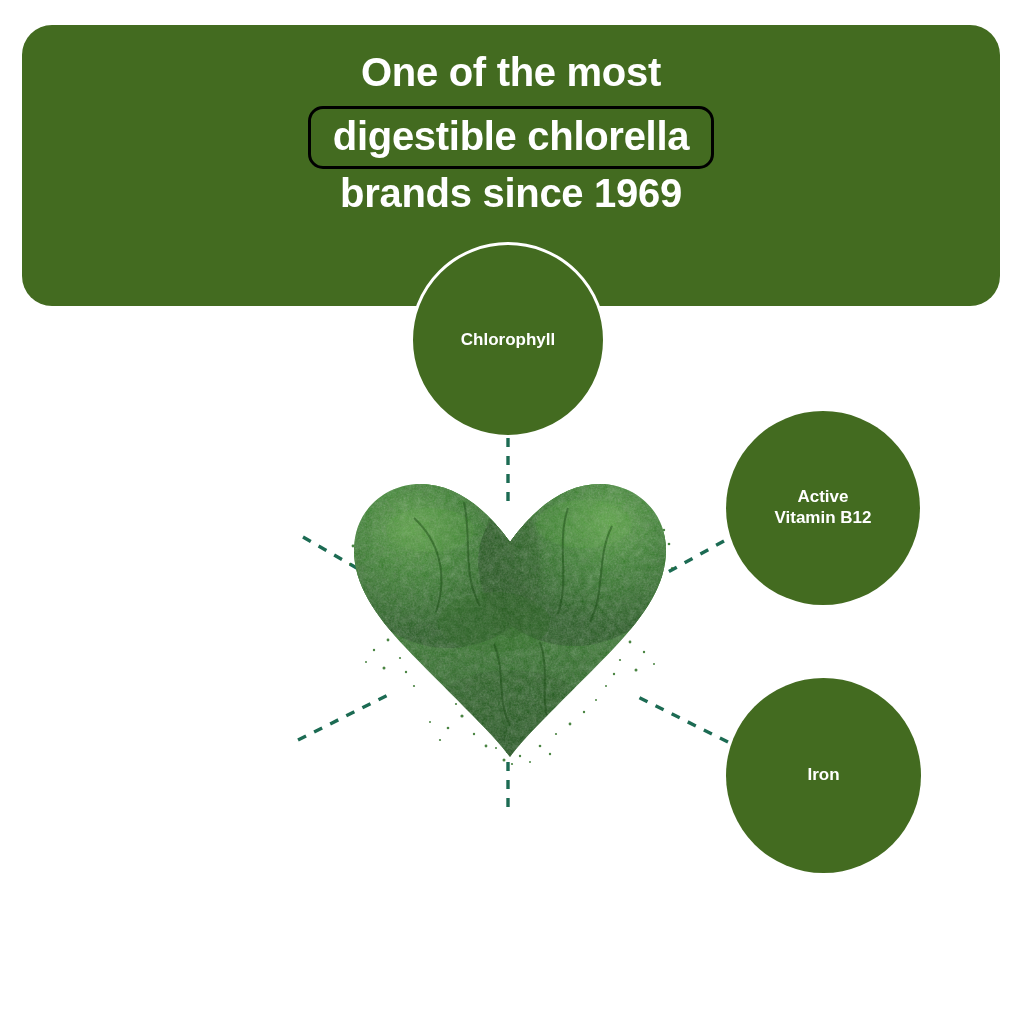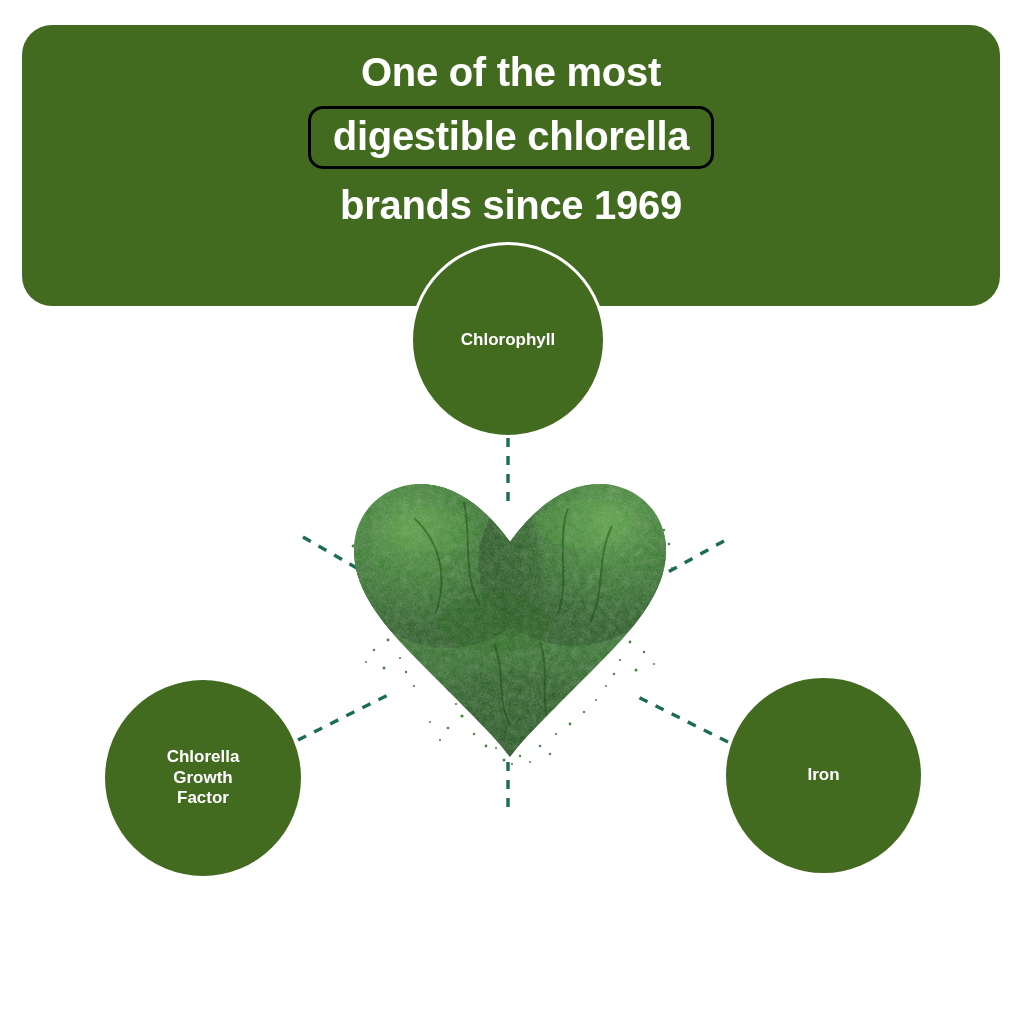--- a/index.html
+++ b/index.html
@@ -42,21 +42,21 @@
   }
   .headline-line {
     color: #ffffff;
     font-weight: bold;
     font-size: 40px;
     line-height: 1.0;
     letter-spacing: -0.3px;
     white-space: nowrap;
   }
   .headline-line.l1 { margin-bottom: 14px; }
-  .headline-line.l3 { margin-top: 16px; }
+  .headline-line.l3 { margin-top: 4px; }
 
   .headline-box {
     display: inline-block;
     border: 3px solid #000000;
     border-radius: 15px;
     padding: 7px 22px 10px 22px;
     line-height: 1.0;
   }
   .headline-box .boxtext {
     color: #ffffff;
@@ -285,27 +285,26 @@
         <rect x="0" y="0" width="332" height="294" filter="url(#grain)" fill="#1b5415" opacity="0.10"></rect>
       </g>
     </svg>
   </div>
 
   <div class="circle overlaps-banner" id="circle-chlorophyll">
     <span class="label">Chlorophyll</span>
   </div>
 
 
-
-  <div class="circle" id="circle-cgf">
+  <div class="circle" id="circle-b12">
     <span class="label">
-      <span>Chlorella</span><br>
-      <span>Growth</span><br>
-      <span>Factor</span>
+      <span>Active</span><br>
+      <span>Vitamin B12</span>
     </span>
   </div>
+
 
   <div class="circle" id="circle-iron">
     <span class="label">Iron</span>
   </div>
 
 
 </div>
 
 </body></html>

